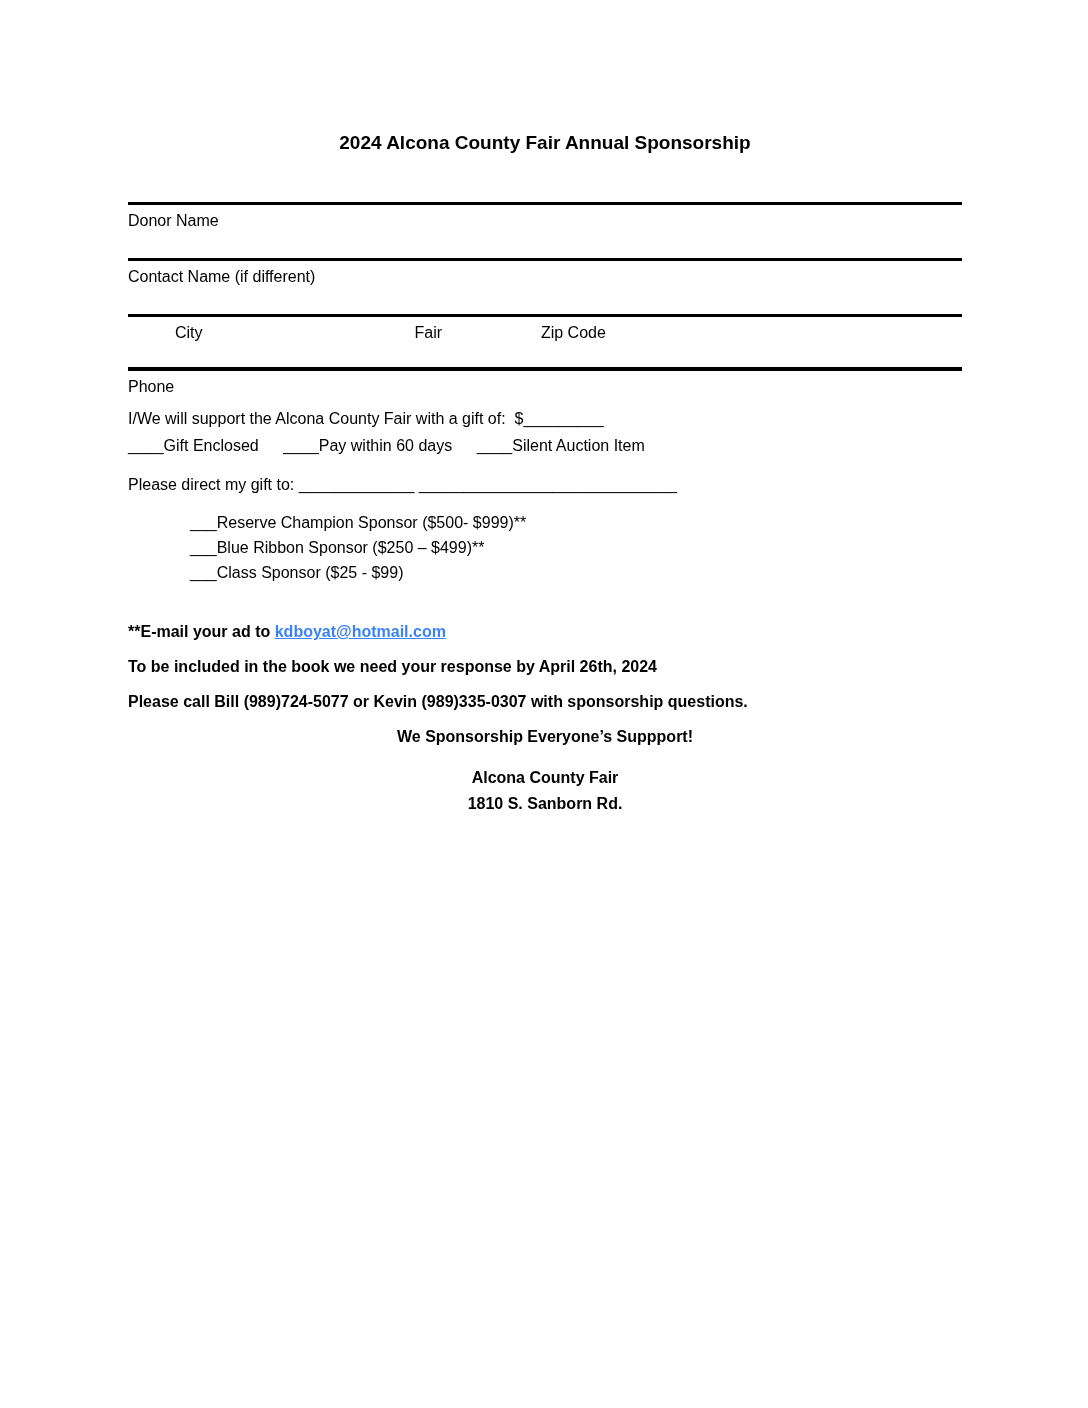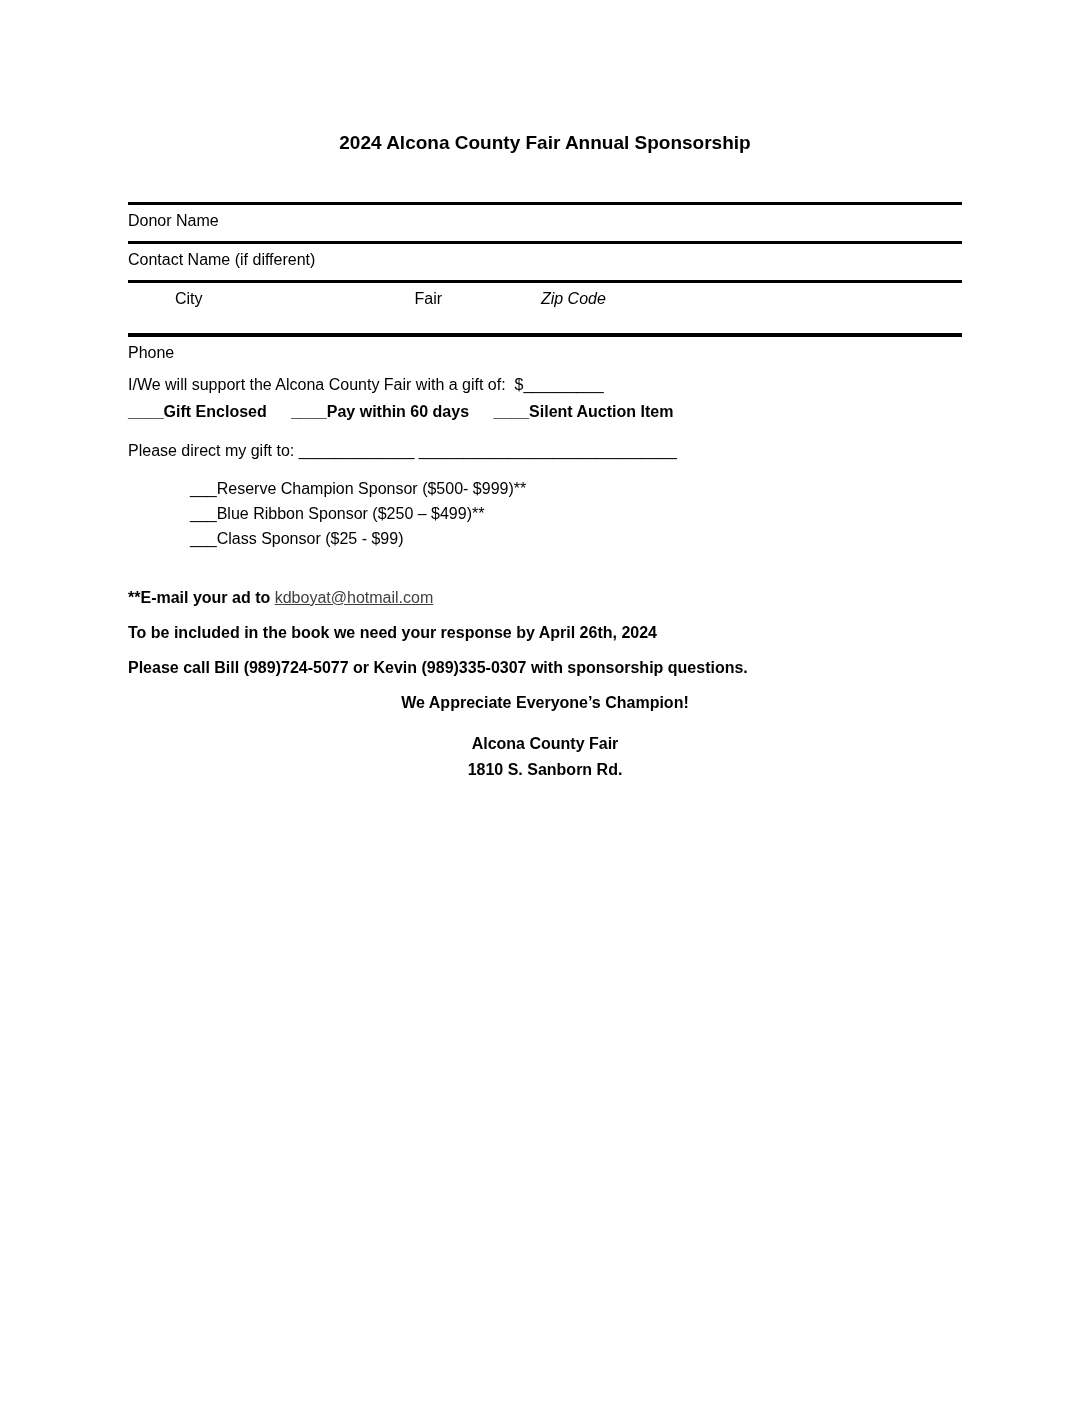--- a/index.html
+++ b/index.html
@@ -30,53 +30,53 @@
     height: 154px;
     text-align: center;
     font-size: 19px;
     line-height: 23px;
     font-weight: 700;
   }
   .form-area { margin-top: 48px; }
   .field {
     border-top: 3px solid #000000;
     padding-top: 7px;
-    height: 39px;
+    height: 56px;
   }
   .field.city-row { height: 53px; }
   .field.phone-row {
     border-top: 4px solid #000000;
     height: auto;
   }
   .field .label { display: inline-block; }
   .city-row .label-city  { display: inline-block; width: 235px; margin-left: 47px; }
   .city-row .label-state { display: inline-block; width: 122px; }
-  .city-row .label-zip   { display: inline-block; font-style: italic; }
+  .city-row .label-zip   { display: inline-block; }
   p { margin: 0; }
   .support-line { margin-top: 14px; white-space: pre-wrap; }
-  .pay-options  { margin-top: 9px; font-weight: bold; }
+  .pay-options  { margin-top: 9px; }
   .pay-options .opt { display: inline-block; margin-right: 20px; }
   .pay-options .opt:last-child { margin-right: 0; }
   .direct-line  { margin-top: 21px; white-space: pre-wrap; }
   .sponsor-list {
     margin: 16px 0 0 62px;
     padding: 0;
     list-style: none;
     line-height: 25px;
   }
   .bold { font-weight: 700; }
   .email-line    { margin-top: 38px; white-space: pre-wrap; }
   .deadline-line { margin-top: 17px; }
   .questions-line{ margin-top: 17px; }
   .thanks-line   { margin-top: 17px; text-align: center; }
   .org-block     { margin-top: 19px; text-align: center; line-height: 26px; }
   a.email-link {
-    color: #404040;
+    color: #3b82f6;
     text-decoration: underline;
-    font-weight: 400;
+    font-weight: 700;
   }
 </style>
 </head>
 <body>
 
 <div class="page">
   <div class="content">
 
     <h1 class="title">2024 Alcona County Fair Annual Sponsorship</h1>
 
@@ -112,21 +112,21 @@
       <li>___Blue Ribbon Sponsor ($250 – $499)**</li>
       <li>___Class Sponsor ($25 - $99)</li>
     </ul>
 
     <p class="bold email-line"><span>**E-mail your ad to </span><a class="email-link" href="#">kdboyat@hotmail.com</a></p>
 
     <p class="bold deadline-line">To be included in the book we need your response by April 26th, 2024</p>
 
     <p class="bold questions-line">Please call Bill (989)724-5077 or Kevin (989)335-0307 with sponsorship questions.</p>
 
-    <p class="bold thanks-line">We Appreciate Everyone’s Champion!</p>
+    <p class="bold thanks-line">We Sponsorship Everyone’s Suppport!</p>
 
     <div class="bold org-block">
       <p>Alcona County Fair</p>
       <p>1810 S. Sanborn Rd.</p>
     </div>
 
   </div>
 </div>
 
 </body></html>

